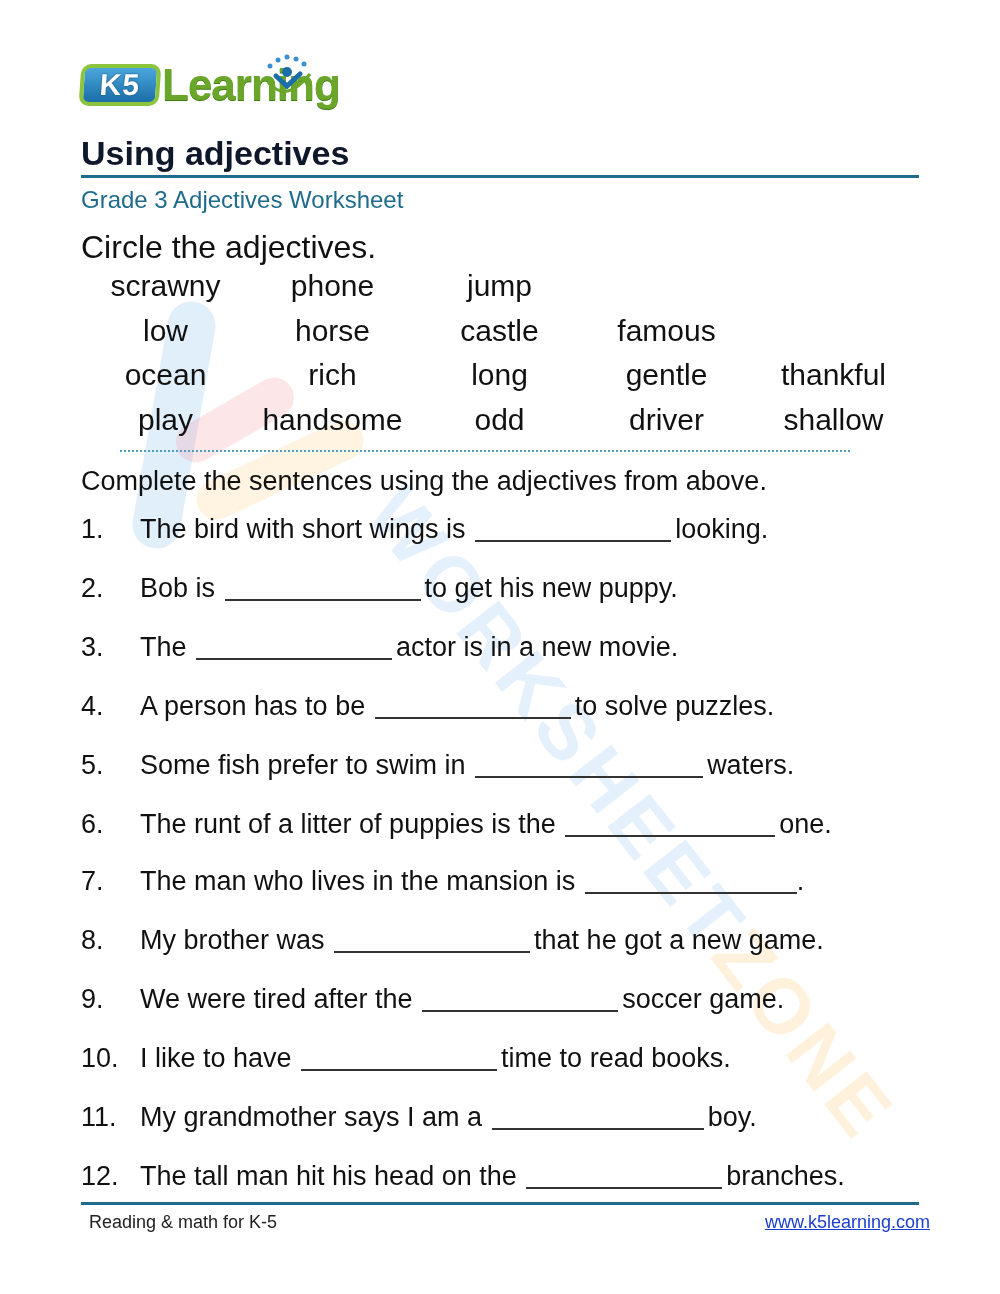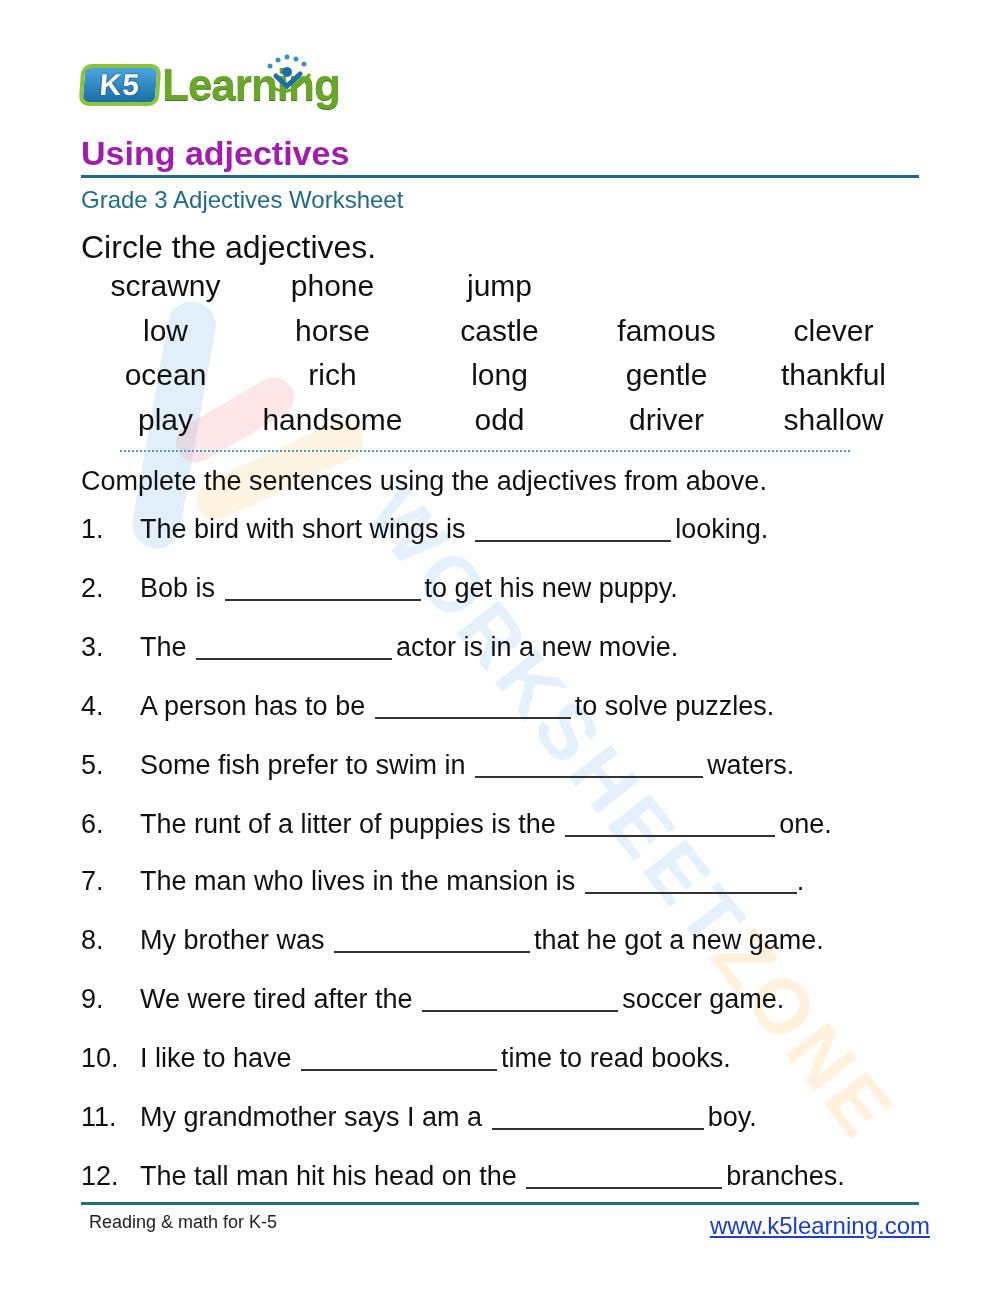--- a/index.html
+++ b/index.html
@@ -17,42 +17,42 @@
 
   .logo { position: absolute; left: 80px; top: 52px; height: 64px; width: 260px; }
   .logo-badge { position: absolute; left: 0; top: 12px; width: 80px; height: 42px; background: linear-gradient(#4aa6dc, #1b6ea8);
                 border: 4px solid #8cc43e; border-radius: 10px; transform: skewX(-4deg); box-sizing: border-box;
                 color: #fff; font-weight: bold; font-size: 30px; text-align: center; line-height: 34px; letter-spacing: 1px;
                 text-shadow: 0 0 2px #0c4470; }
   .logo-word { position: absolute; left: 82px; top: 8px; font-weight: bold; font-size: 44px; color: #6aa62a; letter-spacing: -1px;
                text-shadow: 0 1px 0 #3f7d12; }
   .logo-figure { position: absolute; left: 176px; top: 0px; width: 60px; height: 50px; }
 
-  .title { position: absolute; left: 81px; top: 134px; font-size: 34px; font-weight: bold; color: #a21caf; }
+  .title { position: absolute; left: 81px; top: 134px; font-size: 34px; font-weight: bold; color: #0f172a; }
   .title-rule { position: absolute; left: 81px; top: 175px; width: 838px; height: 3px; background: #1f6b8c; }
   .subtitle { position: absolute; left: 81px; top: 186px; font-size: 24px; color: #1f6b8c; }
 
   .instr1 { position: absolute; left: 81px; top: 229px; font-size: 32px; color: #111; }
 
   .word-grid { position: absolute; left: 82px; top: 266px; width: 836px; }
   .word-row { display: flex; height: 44.5px; }
   .word { width: 167px; text-align: center; font-size: 30px; line-height: 40px; color: #111; }
 
   .dotted-rule { position: absolute; left: 120px; top: 450px; width: 730px; height: 0; border-top: 2px dotted #4d9dc0; }
 
   .instr2 { position: absolute; left: 81px; top: 466px; font-size: 27px; color: #111; }
 
   .sentences { position: absolute; left: 81px; top: 514px; width: 850px; }
   .sentence { position: absolute; left: 0; font-size: 27px; white-space: nowrap; color: #111; height: 40px; }
   .num { display: inline-block; width: 59px; }
   .blank { display: inline-block; border-bottom: 2px solid #333; height: 26px; vertical-align: -4px; margin: 0 4px 0 2px; }
 
   .footer-rule { position: absolute; left: 81px; top: 1202px; width: 838px; height: 3px; background: #1f6b8c; }
   .footer-left { position: absolute; left: 81px; top: 1212px; font-size: 18px; color: #222; margin-left: 8px; }
-  .footer-right { position: absolute; right: 70px; top: 1212px; font-size: 24px; color: #1a3fd0; text-decoration: underline; }
+  .footer-right { position: absolute; right: 70px; top: 1212px; font-size: 18px; color: #1a3fd0; text-decoration: underline; }
 </style>
 </head>
 <body>
 
 <div class="watermark">
   <div class="wm-blob" style="left:150px; top:300px; width:48px; height:250px; background:rgba(120,180,235,0.22); transform:rotate(10deg);"></div>
   <div class="wm-blob" style="left:170px; top:400px; width:130px; height:40px; background:rgba(240,140,150,0.22); transform:rotate(-30deg);"></div>
   <div class="wm-blob" style="left:190px; top:450px; width:180px; height:40px; background:rgba(255,200,120,0.22); transform:rotate(-25deg);"></div>
   <div class="wm-text">
     <span class="wm-blue">WORKSHEET</span><span class="wm-orange">ZONE</span>
@@ -85,21 +85,20 @@
     <div class="word-row">
       <span class="word">scrawny</span>
       <span class="word">phone</span>
       <span class="word">jump</span>
     </div>
     <div class="word-row">
       <span class="word">low</span>
       <span class="word">horse</span>
       <span class="word">castle</span>
       <span class="word">famous</span>
-      <span class="word">clever</span>
     </div>
     <div class="word-row">
       <span class="word">ocean</span>
       <span class="word">rich</span>
       <span class="word">long</span>
       <span class="word">gentle</span>
       <span class="word">thankful</span>
     </div>
     <div class="word-row">
       <span class="word">play</span>

